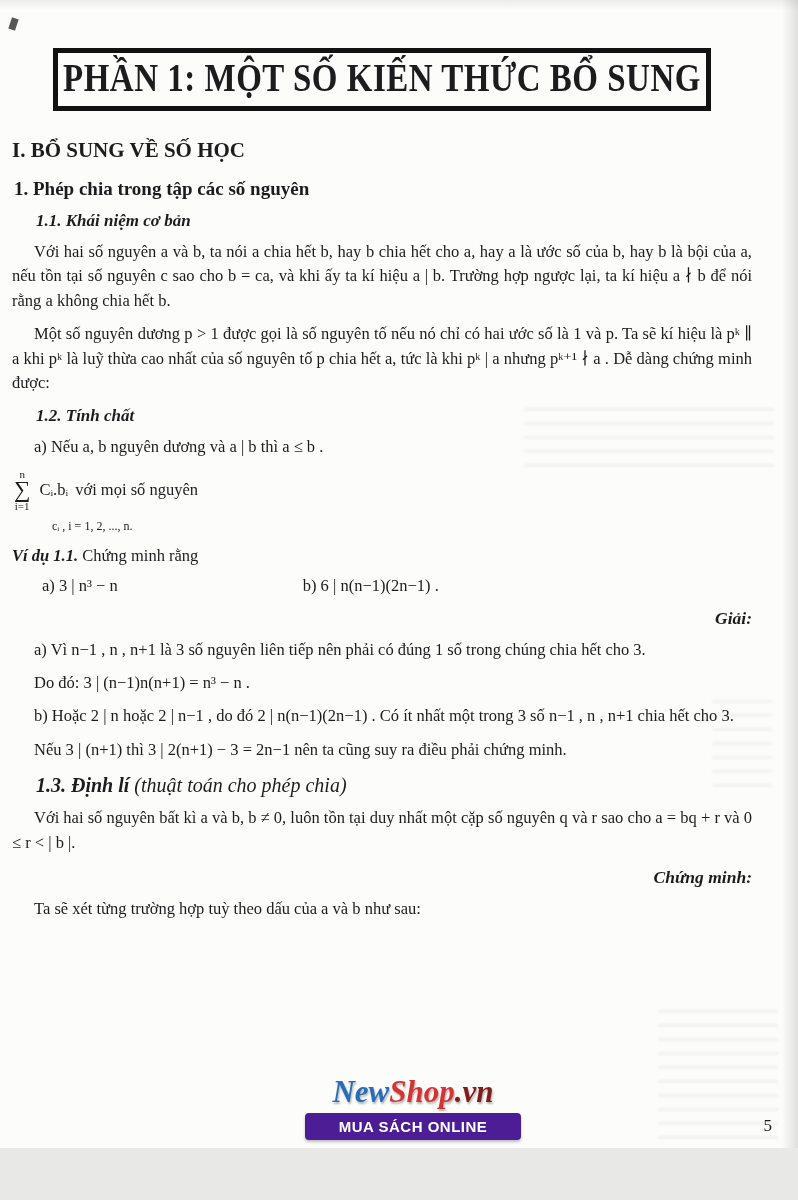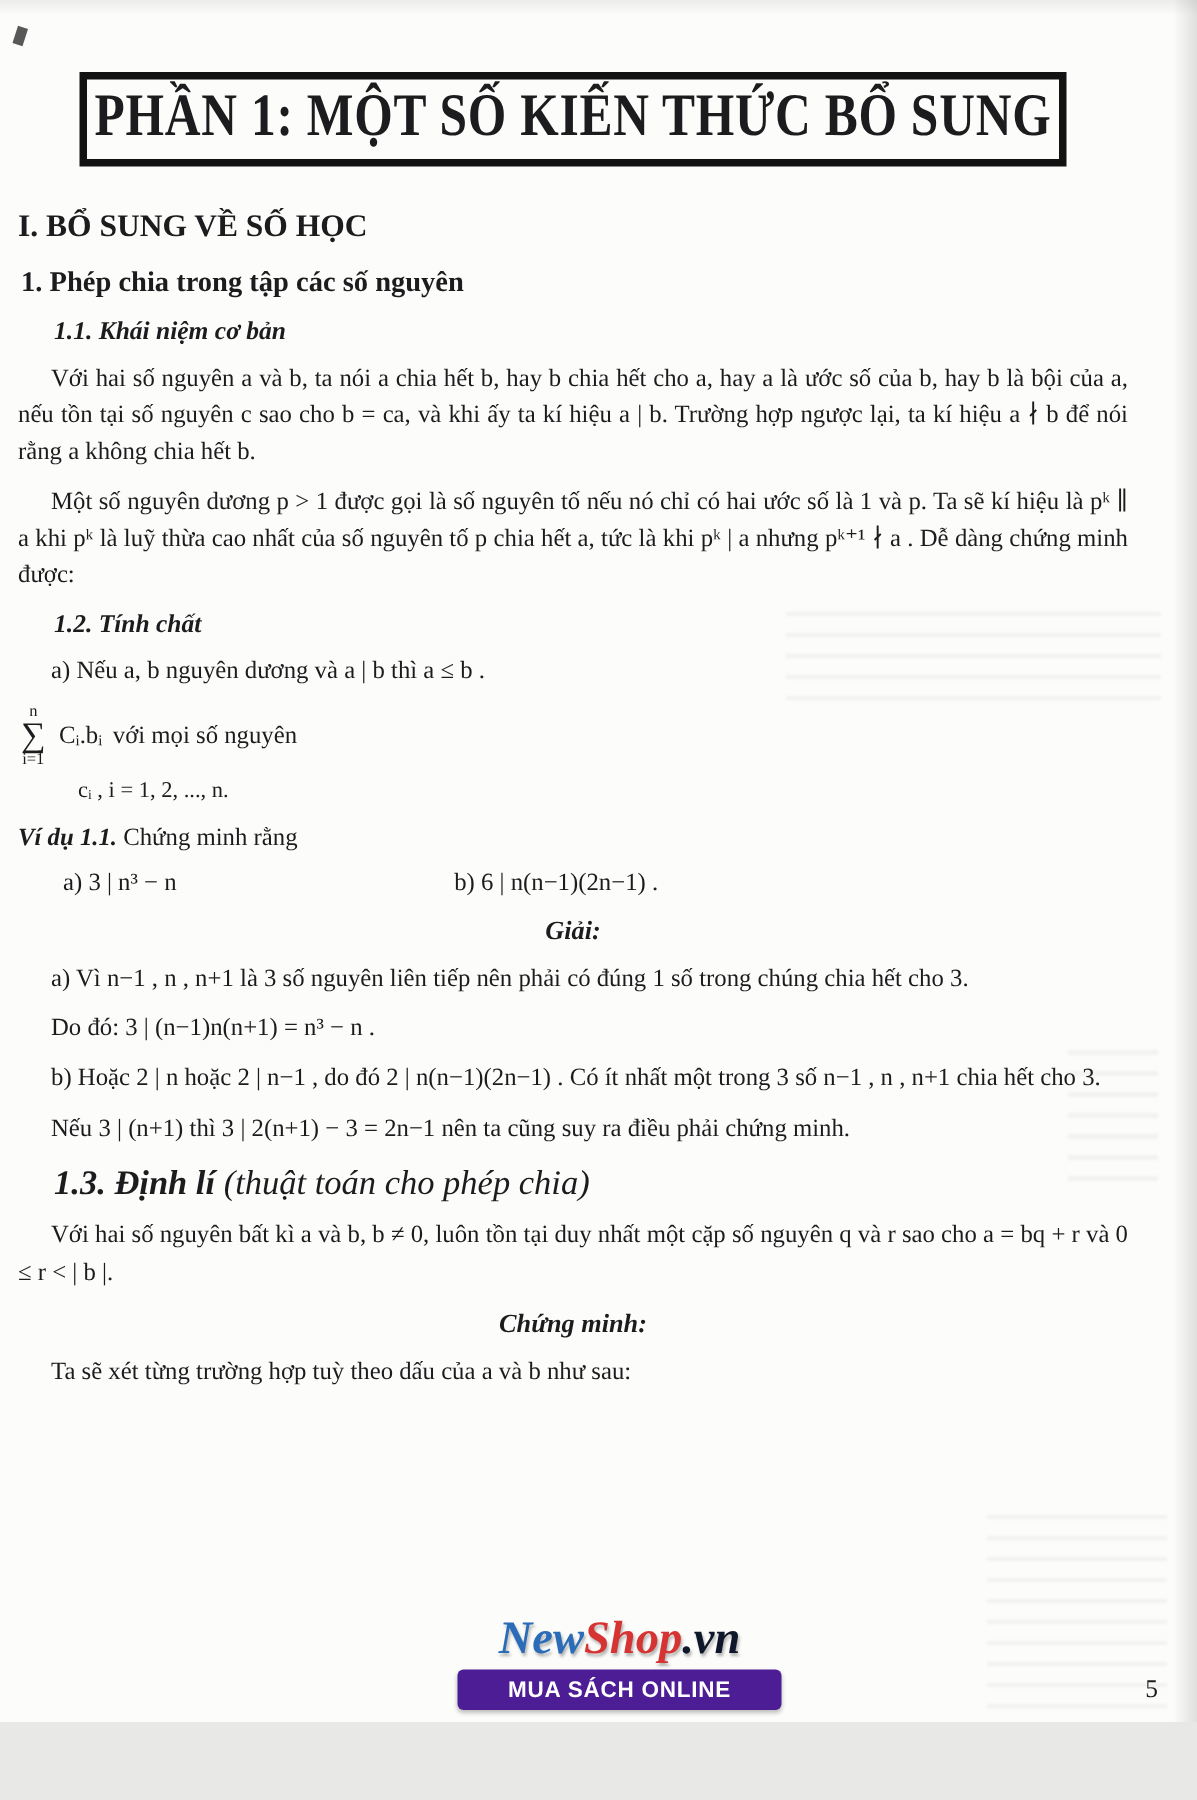--- a/index.html
+++ b/index.html
@@ -23,39 +23,39 @@
         transform:scaleY(1.22);transform-origin:center;white-space:nowrap;}
   .h1{margin:27px 0 0 0;font-weight:bold;font-size:21px;}
   .h2{margin:15px 0 0 2px;font-weight:bold;font-size:19px;}
   .h3{margin:11px 0 0 24px;font-weight:bold;font-style:italic;font-size:17px;}
   .para{margin:9px 0 0 0;font-size:16.5px;line-height:1.48;text-align:justify;text-indent:22px;}
   .para.noj{text-align:left;}
   .mathline{margin:9px 0 0 0;font-size:16.5px;display:flex;align-items:center;gap:7px;}
   .mathline .pre{text-indent:22px;}
   .sum{display:inline-flex;flex-direction:column;align-items:center;line-height:1;font-size:11px;margin:0 2px;}
   .sum .sigma{font-size:23px;line-height:.9;}
-  .cont-line{margin:7px 0 0 40px;font-size:15px;}
+  .cont-line{margin:7px 0 0 40px;font-size:12px;}
   .ex-head{margin:12px 0 0 0;font-size:16.5px;text-indent:0;}
   .ex-head .lbl{font-weight:bold;font-style:italic;}
   .ex-row{display:flex;margin:10px 0 0 0;font-size:16.5px;}
   .ex-row .a{margin-left:30px;}
   .ex-row .b{margin-left:185px;}
-  .center-label{margin:12px 0 0 0;text-align:center;font-weight:bold;font-style:italic;font-size:17.5px;}
-  .h3line{margin:12px 0 0 24px;font-size:23px;}
+  .center-label{margin:12px 0 0 0;text-align:right;font-weight:bold;font-style:italic;font-size:17.5px;}
+  .h3line{margin:12px 0 0 24px;font-size:20px;}
   .h3line .lbl{font-weight:bold;font-style:italic;}
   .h3line .note{font-style:italic;}
   .caseline{margin:8px 0 0 0;font-size:16.5px;font-style:italic;}
   .pagenum{position:absolute;right:26px;bottom:12px;font-size:17px;}
 
   .wm{position:absolute;left:298px;top:1076px;width:230px;text-align:center;}
   .wm-logo{font-style:italic;font-weight:bold;font-size:31px;line-height:1;
         text-shadow:1px 2px 2px rgba(120,120,120,.55);}
   .wm-logo .new{color:#2b6cb8;}
   .wm-logo .shop{color:#d63333;}
-  .wm-logo .vn{color:#0f172a;}
+  .wm-logo .vn{color:#7f1d1d;}
   .wm-banner{margin:6px auto 0;display:inline-block;background:#4c1d95;color:#fff;
         font-family:"Liberation Sans","DejaVu Sans",sans-serif;font-weight:bold;font-size:15px;
         padding:5px 34px;border-radius:4px;letter-spacing:.5px;box-shadow:0 2px 3px rgba(0,0,0,.25);}
 </style>
 </head>
 <body>
 
 <div class="page">
   <div class="scan-shade-top"></div>
   <div class="scan-shade-right"></div>

